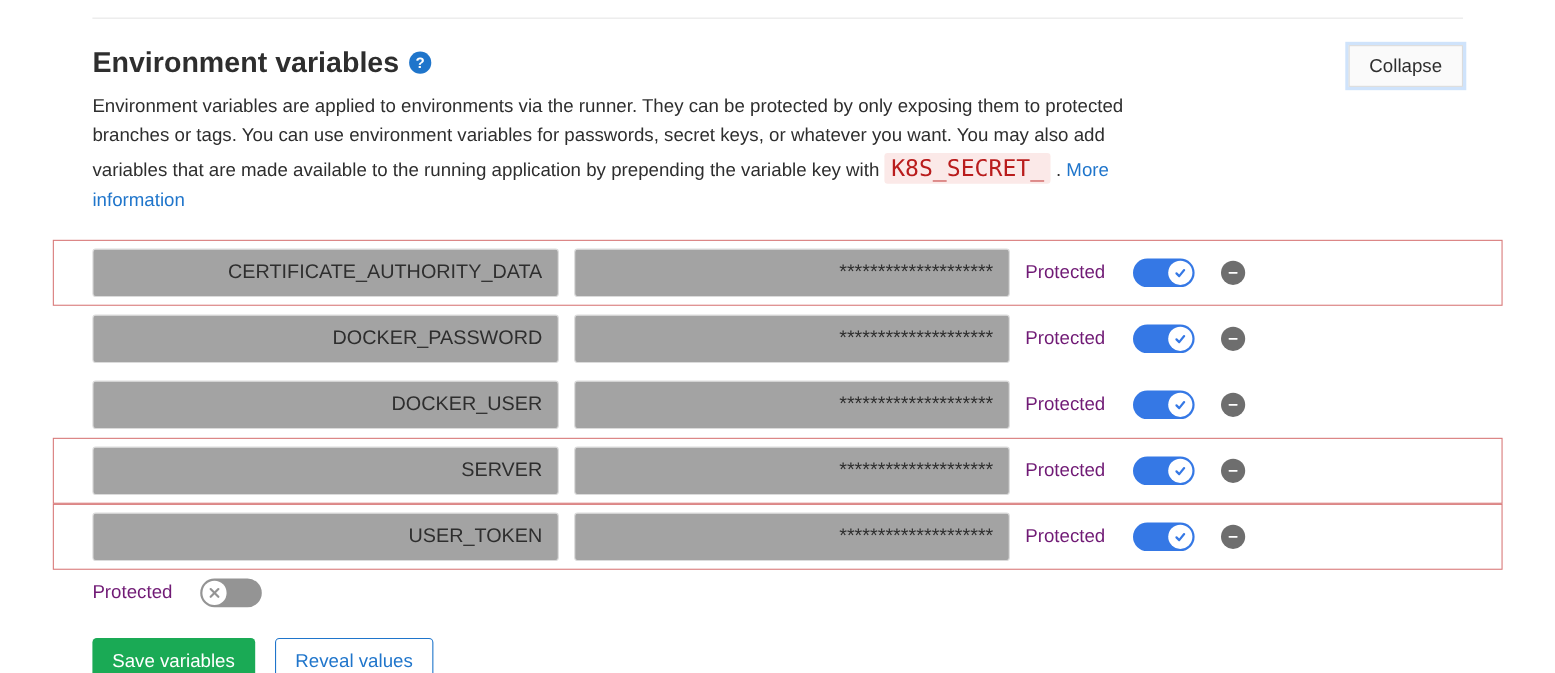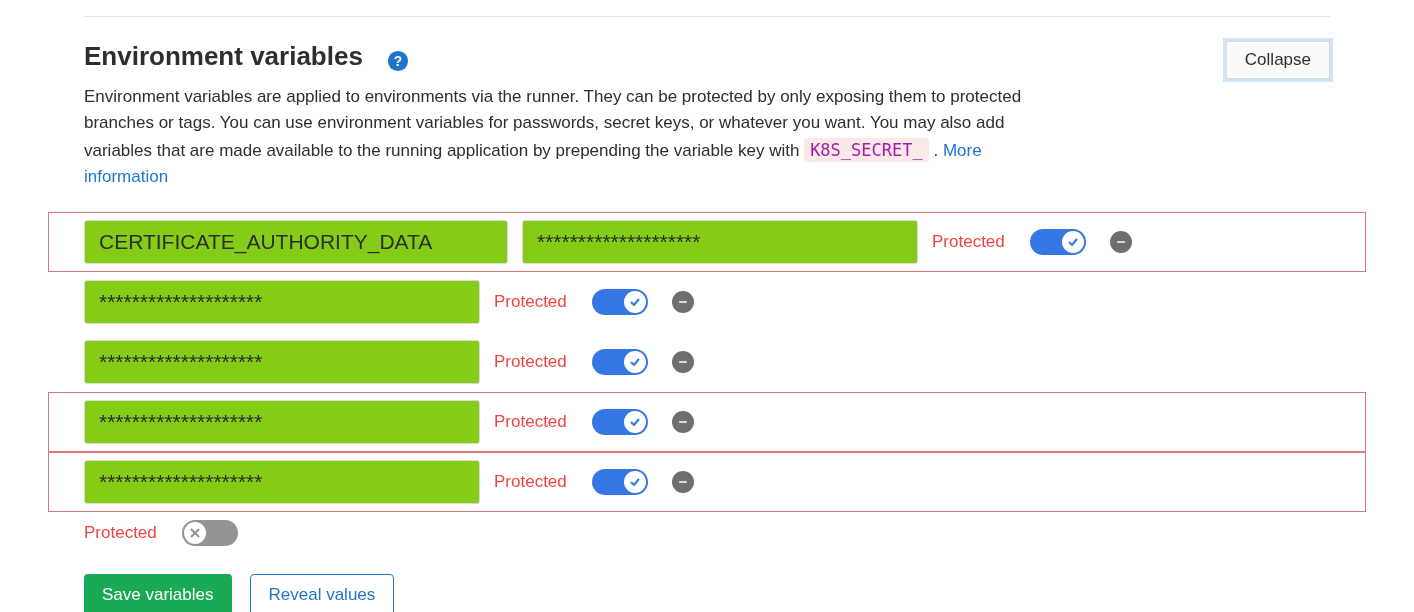--- a/index.html
+++ b/index.html
@@ -26,22 +26,22 @@
   }
   .title-block {
     flex: 0 0 78%;
   }
   h2.title {
     margin: 0 0 12px 0;
     font-size: 26px;
     font-weight: 600;
     color: #2e2e2e;
     display: flex;
-    align-items: flex-end;
-    gap: 24px;
+    align-items: center;
+    gap: 8px;
   }
   .help-icon {
     display: inline-flex;
     width: 22px;
     height: 22px;
     align-items: center;
     justify-content: center;
     color: #1f75cb;
   }
   .help-icon svg { width: 22px; height: 22px; }
@@ -57,23 +57,23 @@
   }
   p.desc {
     margin: 0 0 8px 0;
     font-size: 17px;
     line-height: 1.55;
     color: #2e2e2e;
     max-width: 1060px;
   }
   code.inline {
     font-family: "SFMono-Regular", Consolas, monospace;
-    font-size: 17px;
+    font-size: 21px;
     background: #fbe9e8;
-    color: #a21caf;
+    color: #b91c1c;
     padding: 2px 6px;
     border-radius: 3px;
   }
   a.link {
     color: #1f75cb;
     text-decoration: none;
   }
   .vars-block {
     margin-top: 14px;
   }
@@ -93,44 +93,45 @@
     bottom: 0;
     border: 1px solid #d97a7a;
     pointer-events: none;
     z-index: 3;
   }
   .key-input, .val-input {
     height: 44px;
     border: 1px solid #dbdbdb;
     border-radius: 3px;
     padding: 8px 14px;
-    font-size: 21px;
-    color: #2e2e2e;
-    background: #84cc16;
+    font-size: 18px;
+    color: #2e2e2e;
+    background: #a3a3a3;
+    text-align: right;
   }
   .key-input { width: 424px; }
   .val-input { width: 396px; }
   .key-input::placeholder, .val-input::placeholder { color: #909090; }
   .val-wrap {
     position: relative;
     width: 396px;
   }
   .val-wrap .resize-handle {
     position: absolute;
     right: 2px;
     bottom: 2px;
     width: 10px;
     height: 10px;
     pointer-events: none;
     color: #9e9e9e;
   }
   .protected-label {
     width: 84px;
     font-size: 17px;
-    color: #ef4444;
+    color: #701a75;
   }
   .toggle {
     width: 56px;
     height: 26px;
     border-radius: 13px;
     background: #949494;
     position: relative;
     flex-shrink: 0;
     cursor: pointer;
   }
@@ -234,74 +235,78 @@
             </svg>
           </div>
     </div>
     <div class="remove-btn">
           <svg viewBox="0 0 24 24" fill="none" stroke="currentColor" stroke-width="4" stroke-linecap="round">
             <line x1="4" y1="12" x2="20" y2="12"></line>
           </svg>
         </div>
   </div>
       <div class="var-row">
+    <input class="key-input" value="DOCKER_PASSWORD" style="">
     <div class="val-wrap">
       <input class="val-input" value="********************" style="">
     </div>
     <span class="protected-label">Protected</span>
     <div class="toggle on">
       <div class="knob">
             <svg viewBox="0 0 24 24" fill="none" stroke="currentColor" stroke-width="4" stroke-linecap="round" stroke-linejoin="round">
               <polyline points="5 13 10 18 19 7"></polyline>
             </svg>
           </div>
     </div>
     <div class="remove-btn">
           <svg viewBox="0 0 24 24" fill="none" stroke="currentColor" stroke-width="4" stroke-linecap="round">
             <line x1="4" y1="12" x2="20" y2="12"></line>
           </svg>
         </div>
   </div>
       <div class="var-row">
+    <input class="key-input" value="DOCKER_USER" style="">
     <div class="val-wrap">
       <input class="val-input" value="********************" style="">
     </div>
     <span class="protected-label">Protected</span>
     <div class="toggle on">
       <div class="knob">
             <svg viewBox="0 0 24 24" fill="none" stroke="currentColor" stroke-width="4" stroke-linecap="round" stroke-linejoin="round">
               <polyline points="5 13 10 18 19 7"></polyline>
             </svg>
           </div>
     </div>
     <div class="remove-btn">
           <svg viewBox="0 0 24 24" fill="none" stroke="currentColor" stroke-width="4" stroke-linecap="round">
             <line x1="4" y1="12" x2="20" y2="12"></line>
           </svg>
         </div>
   </div>
       <div class="var-row hl">
+    <input class="key-input" value="SERVER" style="">
     <div class="val-wrap">
       <input class="val-input" value="********************" style="">
     </div>
     <span class="protected-label">Protected</span>
     <div class="toggle on">
       <div class="knob">
             <svg viewBox="0 0 24 24" fill="none" stroke="currentColor" stroke-width="4" stroke-linecap="round" stroke-linejoin="round">
               <polyline points="5 13 10 18 19 7"></polyline>
             </svg>
           </div>
     </div>
     <div class="remove-btn">
           <svg viewBox="0 0 24 24" fill="none" stroke="currentColor" stroke-width="4" stroke-linecap="round">
             <line x1="4" y1="12" x2="20" y2="12"></line>
           </svg>
         </div>
   </div>
       <div class="var-row hl">
+    <input class="key-input" value="USER_TOKEN" style="">
     <div class="val-wrap">
       <input class="val-input" value="********************" style="">
     </div>
     <span class="protected-label">Protected</span>
     <div class="toggle on">
       <div class="knob">
             <svg viewBox="0 0 24 24" fill="none" stroke="currentColor" stroke-width="4" stroke-linecap="round" stroke-linejoin="round">
               <polyline points="5 13 10 18 19 7"></polyline>
             </svg>
           </div>

